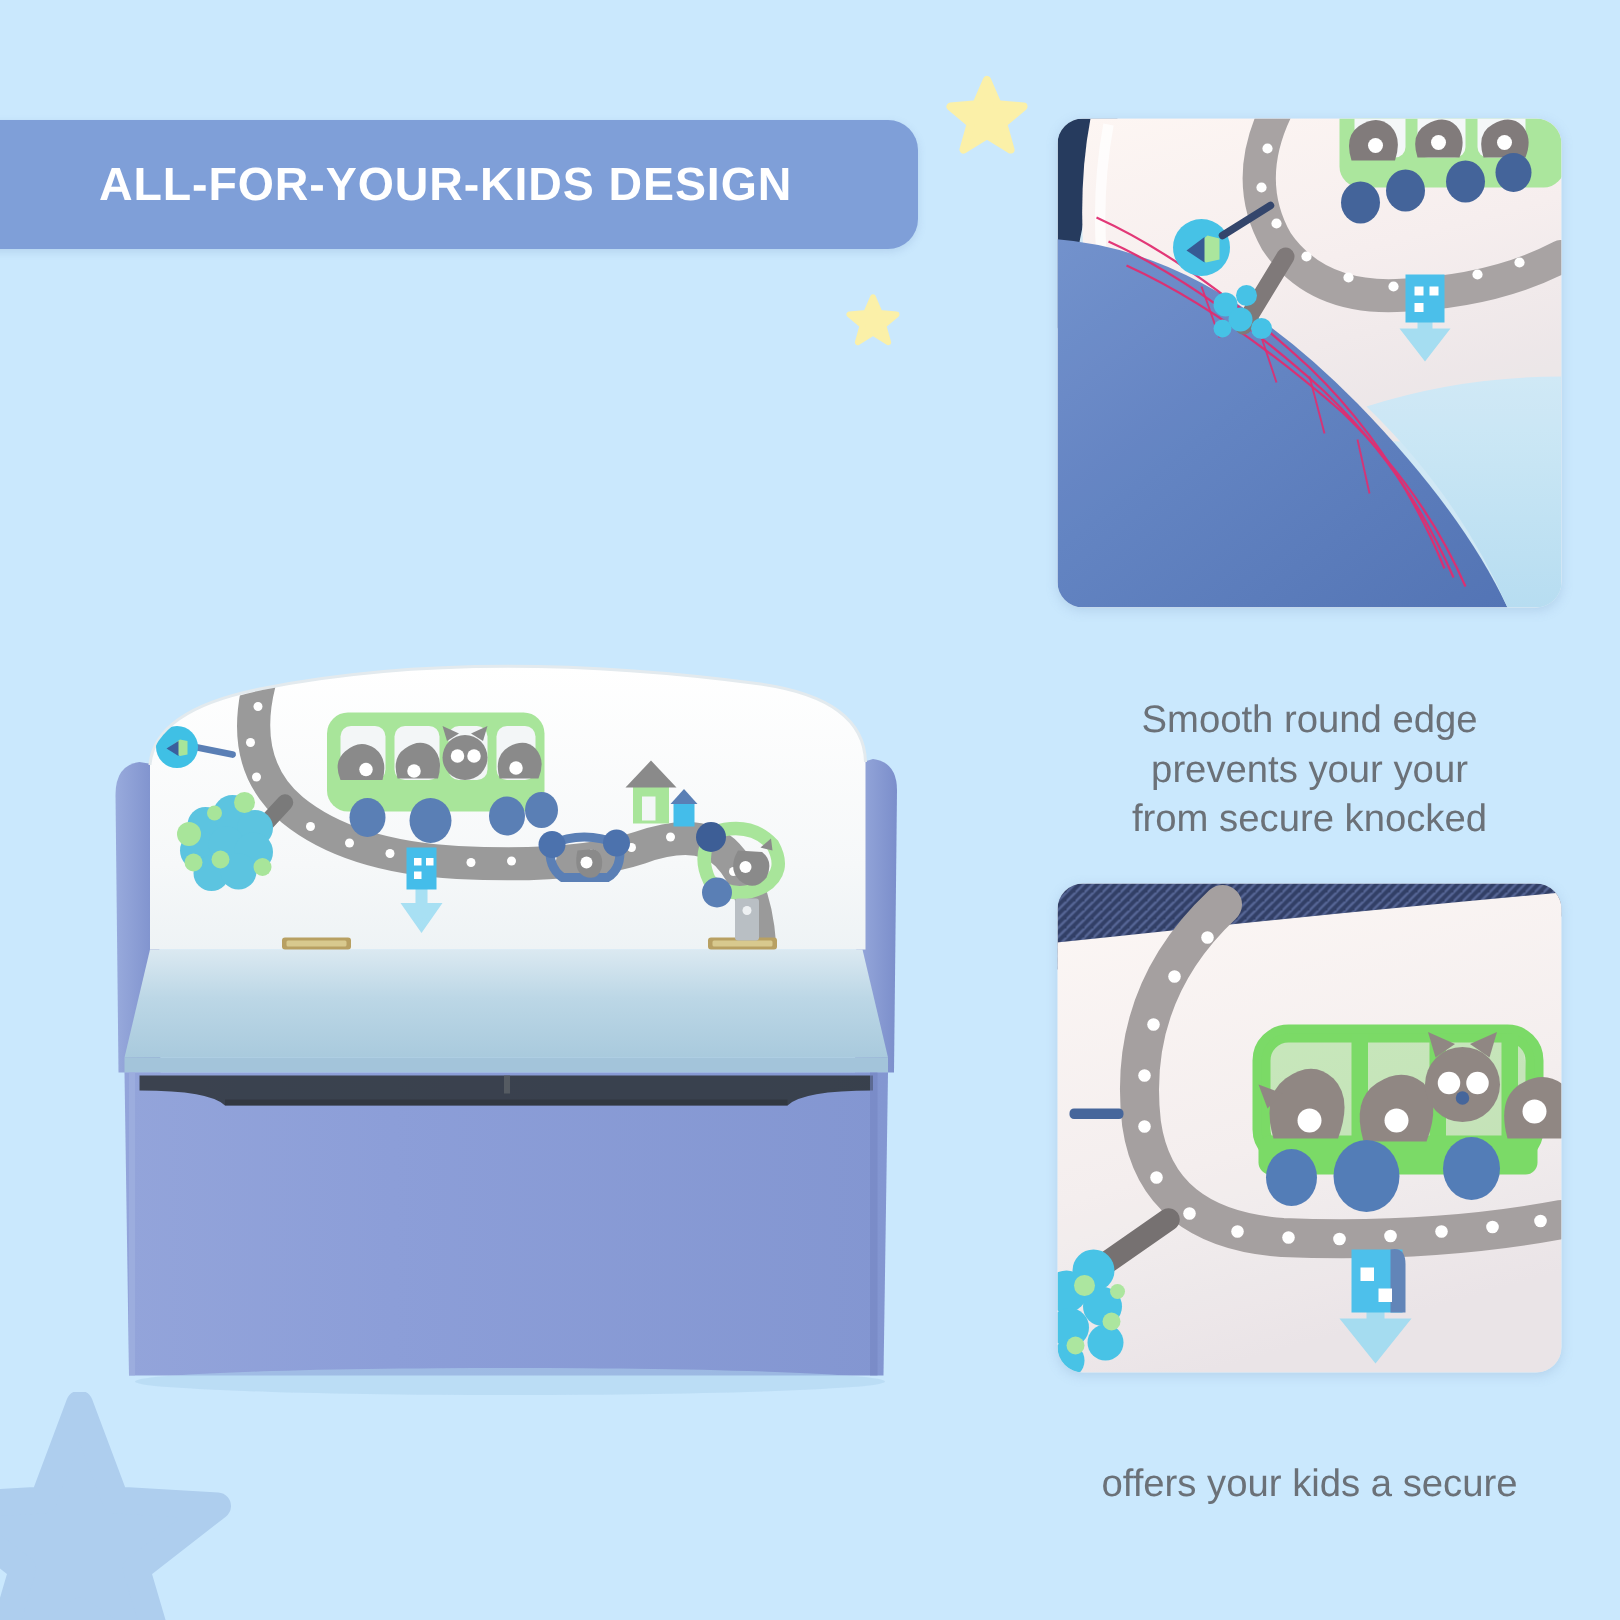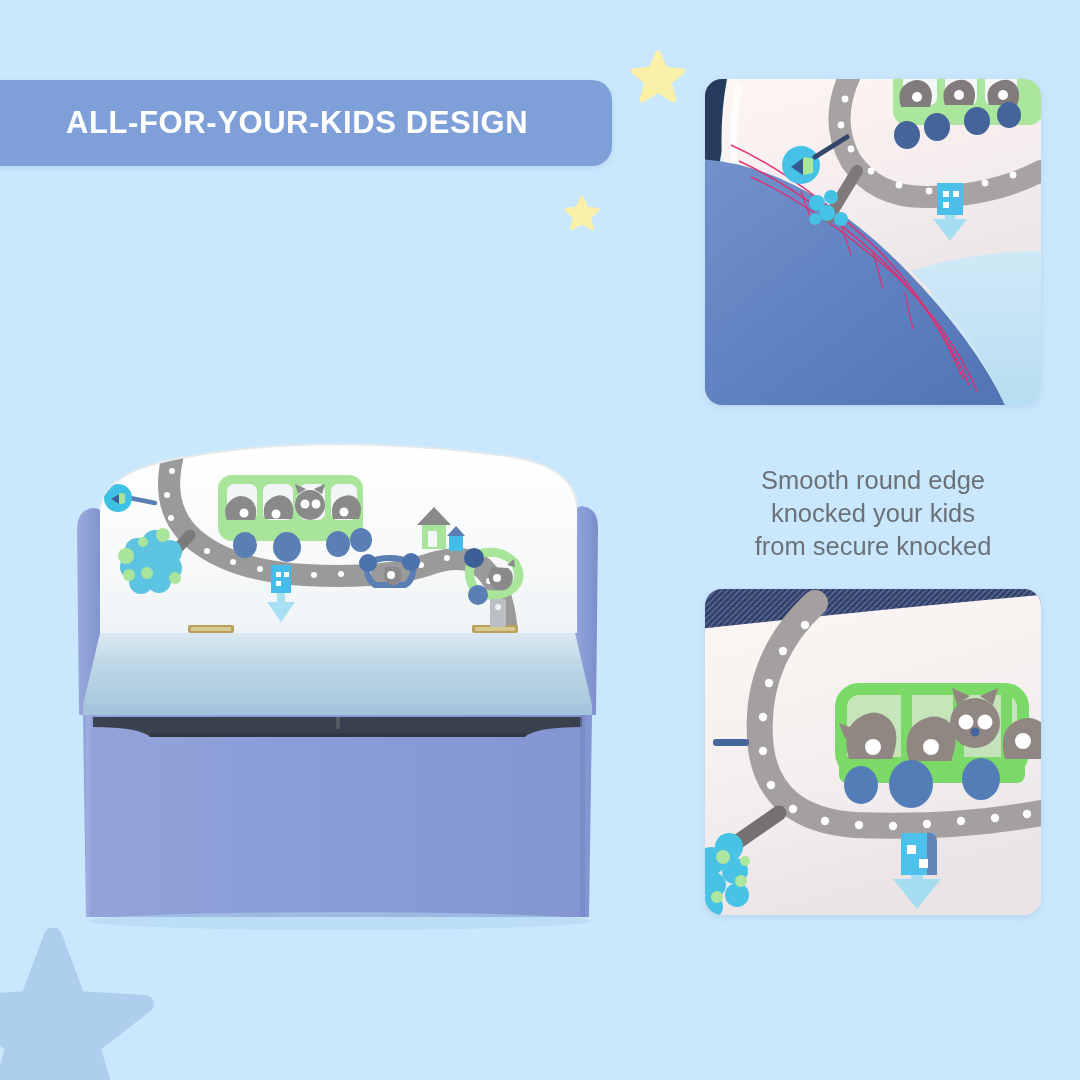--- a/index.html
+++ b/index.html
@@ -365,21 +365,21 @@
           <rect x="238" y="123" width="6" height="6" fill="#ffffff"></rect>
         </g>
       </g>
 
       <rect width="336" height="326" fill="#ffffff" opacity=".04"></rect>
     </svg>
   </div>
 
   <p class="caption" id="caption-top">
     <span class="cap-line">Smooth round edge</span>
-    <span class="cap-line">knocked your kids</span>
+    <span class="cap-line">prevents your your</span>
     <span class="cap-line">from secure knocked</span>
   </p>
 
   <div class="inset" id="inset-bottom">
     <svg width="336" height="326" viewBox="0 0 336 326" aria-hidden="true">
       <defs>
         <linearGradient id="biPanel" x1="0" y1="0" x2="0.3" y2="1">
           <stop offset="0%" stop-color="#fcf7f5"></stop>
           <stop offset="60%" stop-color="#f4eeee"></stop>
           <stop offset="100%" stop-color="#e9e3e6"></stop>
@@ -471,15 +471,16 @@
         <path d="M222 244 q10 -2 10 10 l0 32 l-10 0 z" fill="#5a7fb5"></path>
         <rect x="202" y="256" width="9" height="9" fill="#ffffff"></rect>
         <rect x="214" y="270" width="9" height="9" fill="#ffffff"></rect>
       </g>
 
       <rect width="336" height="326" fill="#ffffff" opacity=".05"></rect>
     </svg>
   </div>
 
   <p class="caption" id="caption-bottom">
+    <span class="cap-line">offers your kids a secure</span>
   </p>
 
 </div>
 
 </body></html>

